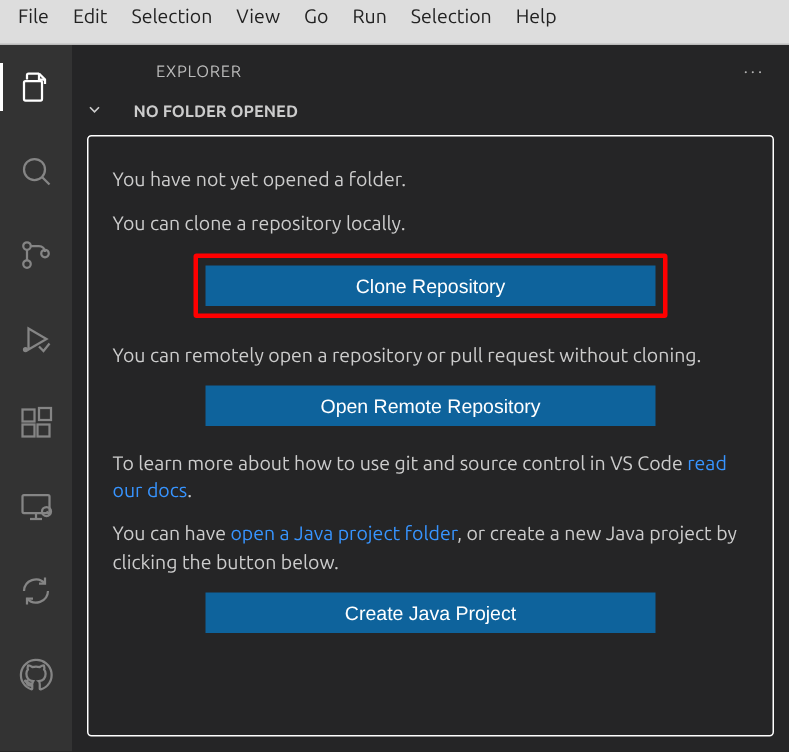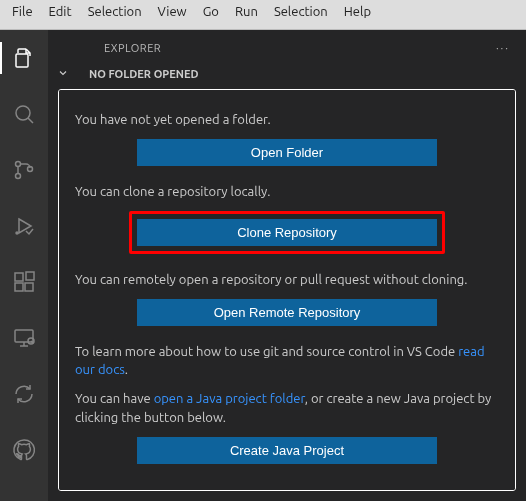--- a/index.html
+++ b/index.html
@@ -224,21 +224,20 @@
       <span class="chevron">
         <svg width="12" height="12" viewBox="0 0 16 16" fill="none" stroke="currentColor" stroke-width="1.5">
             <path d="M4 6l4 4 4-4"></path>
           </svg>
       </span>
       <span>NO FOLDER OPENED</span>
     </div>
 
     <div class="welcome-panel">
       <p>You have not yet opened a folder.</p>
-      <button class="btn">Open Folder</button>
 
       <p>You can clone a repository locally.</p>
       <div class="highlight-box">
         <button class="btn">Clone Repository</button>
       </div>
 
       <p>You can remotely open a repository or pull request without cloning.</p>
       <button class="btn">Open Remote Repository</button>
 
       <p>

